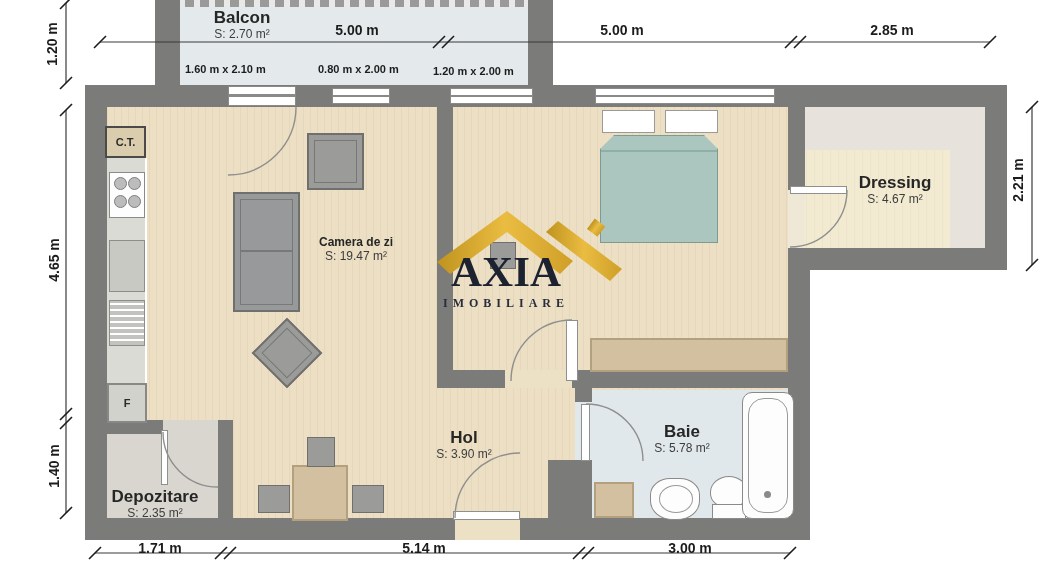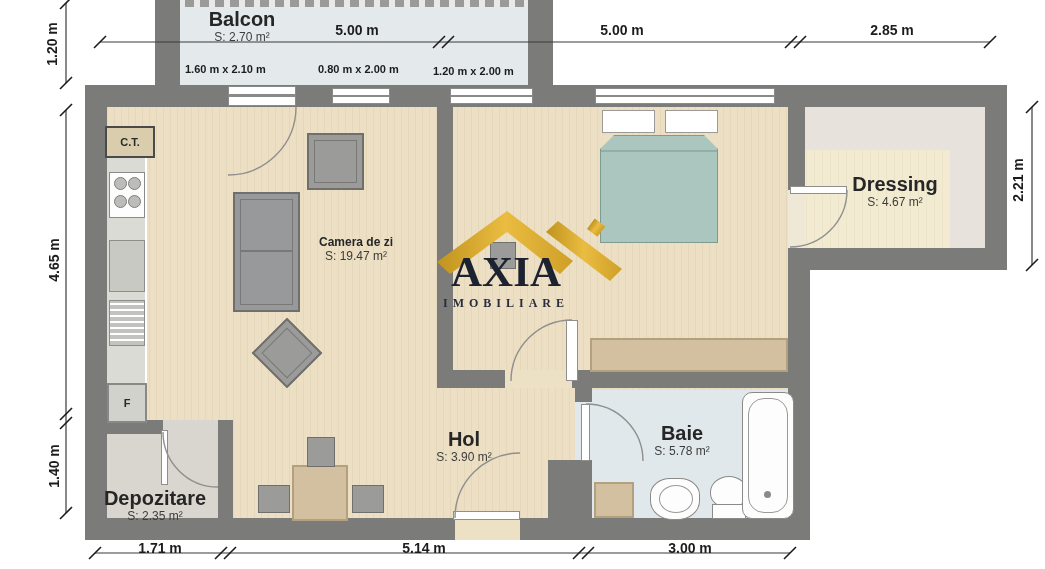--- a/index.html
+++ b/index.html
@@ -16,21 +16,21 @@
   .rail{background:repeating-linear-gradient(90deg,#9a9a98 0 9px,#e9e9e9 9px 15px);}
   .window{background:linear-gradient(to bottom,#fff 0 40%,#8a8a88 40% 58%,#fff 58% 100%);border:1px solid #8a8a88;box-sizing:border-box;}
   .gap{background:#ece0c5;}
   .leaf{background:#fff;border:1px solid #8f8f8d;box-sizing:border-box;}
   .furn{background:#9b9b99;border:2px solid #6f6f6d;box-sizing:border-box;}
   .furn-inner{position:absolute;left:5px;top:5px;right:5px;bottom:5px;border:1.5px solid #787876;}
   .tan{background:#d3c0a0;border:2px solid #b3a07e;box-sizing:border-box;}
   .white-fix{background:#fdfdfd;border:1.5px solid #8a8a88;box-sizing:border-box;}
   .counter{background:#dbdbd6;border-right:2px solid #fff;box-sizing:border-box;}
   .lbl{position:absolute;text-align:center;line-height:1.15;}
-  .room-name{font-weight:bold;font-size:20px;color:#262626;}
+  .room-name{font-weight:bold;font-size:17px;color:#262626;}
   .room-name.big{font-size:12px;}
   .room-area{font-size:12px;color:#3c3c3c;}
   .dim{position:absolute;font-weight:bold;font-size:14px;color:#1c1c1c;text-align:center;width:80px;}
   .dim.vert{transform:rotate(-90deg);}
   .winlbl{position:absolute;font-weight:bold;font-size:11px;color:#1c1c1c;width:110px;}
   .tech{font-weight:bold;font-size:11px;color:#2a2a2a;}
   #axia-word{position:absolute;left:438px;top:250px;width:136px;text-align:center;
     font-family:"Liberation Serif",serif;font-size:43px;font-weight:600;color:#1d2230;line-height:1;}
   #axia-sub{position:absolute;left:434px;top:296px;width:144px;text-align:center;
     font-family:"Liberation Serif",serif;font-size:12px;font-weight:600;letter-spacing:5px;color:#272d3b;}
@@ -77,21 +77,21 @@
   <div class="abs gap" style="left:163px;top:420px;width:55px;height:14px;background:#d9d6cf;"></div>
   <div class="abs gap" style="left:788px;top:190px;width:17px;height:58px;background:#efe8d6;"></div>
 
   <div class="abs leaf" style="left:566px;top:320px;width:12px;height:61px;"></div>
   <div class="abs leaf" style="left:581px;top:404px;width:9px;height:57px;"></div>
   <div class="abs leaf" style="left:453px;top:511px;width:67px;height:9px;"></div>
   <div class="abs leaf" style="left:790px;top:186px;width:57px;height:8px;"></div>
   <div class="abs leaf" style="left:161px;top:430px;width:7px;height:55px;"></div>
 
   <div class="abs counter" style="left:107px;top:158px;width:40px;height:225px;"></div>
-  <div class="abs" style="left:105px;top:126px;width:50px;height:32px;background:#d9cdae;border:2px solid #4a4a48;box-sizing:border-box;text-align:center;">
+  <div class="abs" style="left:105px;top:126px;width:41px;height:32px;background:#d9cdae;border:2px solid #4a4a48;box-sizing:border-box;text-align:center;">
     <span class="tech" style="line-height:28px;">C.T.</span>
   </div>
   <div class="abs white-fix" style="left:109px;top:172px;width:36px;height:46px;">
     <div class="abs" style="left:4px;top:4px;width:11px;height:11px;border:1.5px solid #7e7e7c;border-radius:50%;background:#bcbcba;"></div>
     <div class="abs" style="left:18px;top:4px;width:11px;height:11px;border:1.5px solid #7e7e7c;border-radius:50%;background:#bcbcba;"></div>
     <div class="abs" style="left:4px;top:22px;width:11px;height:11px;border:1.5px solid #7e7e7c;border-radius:50%;background:#bcbcba;"></div>
     <div class="abs" style="left:18px;top:22px;width:11px;height:11px;border:1.5px solid #7e7e7c;border-radius:50%;background:#bcbcba;"></div>
   </div>
   <div class="abs" style="left:109px;top:240px;width:36px;height:52px;background:#c9c9c4;border:1.5px solid #8d8d8b;box-sizing:border-box;"></div>
   <div class="abs" style="left:109px;top:300px;width:36px;height:46px;background:repeating-linear-gradient(0deg,#c2c2be 0 4px,#fff 4px 6px);border:1.5px solid #8d8d8b;box-sizing:border-box;"></div>

